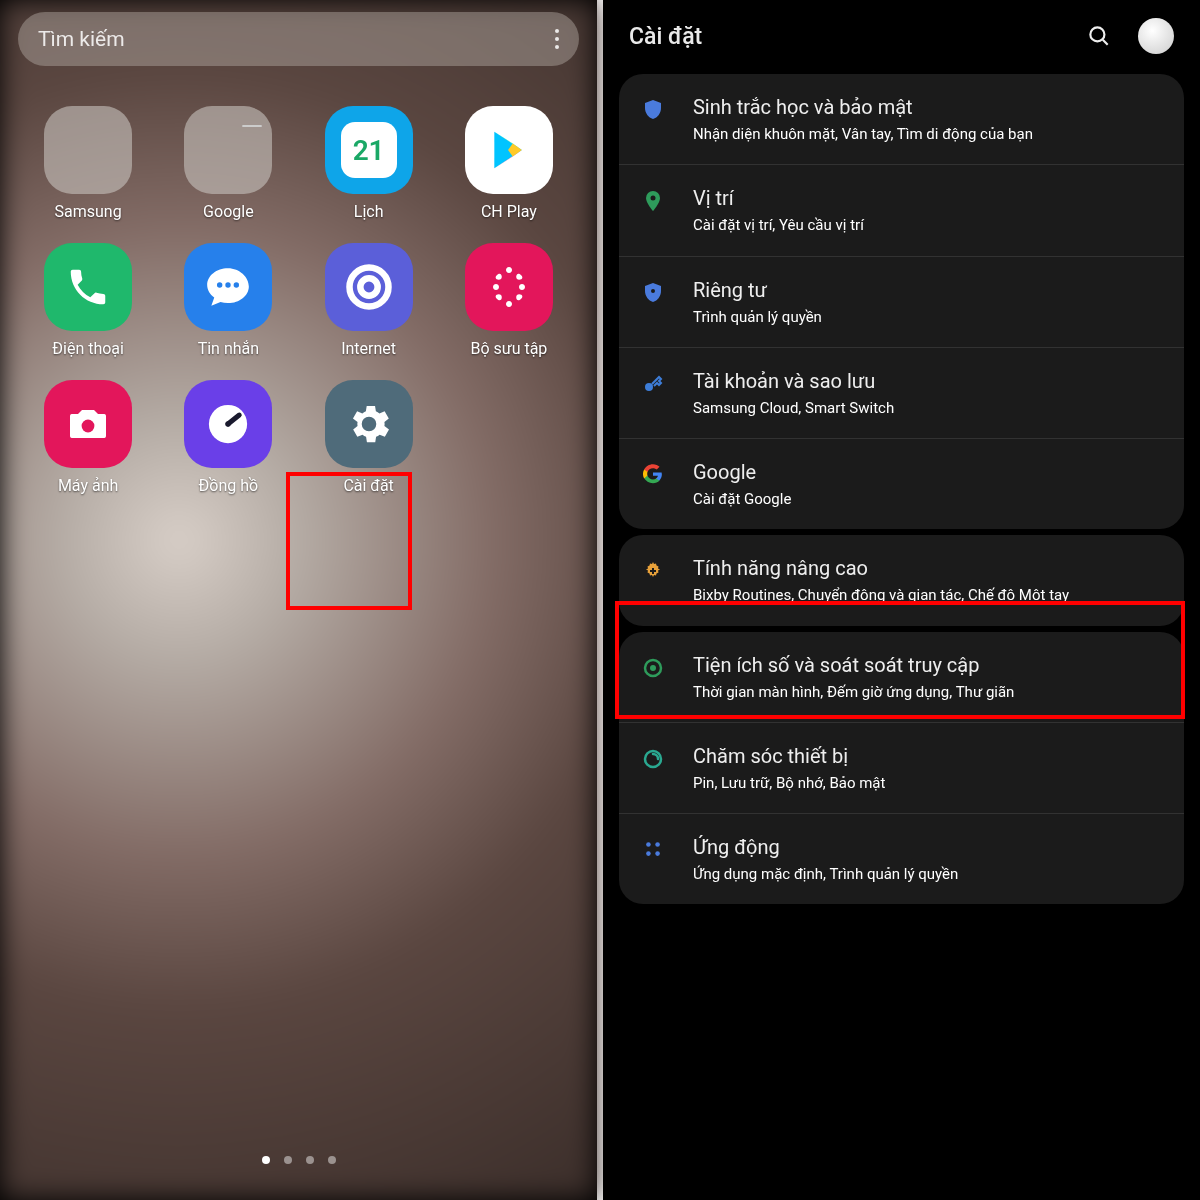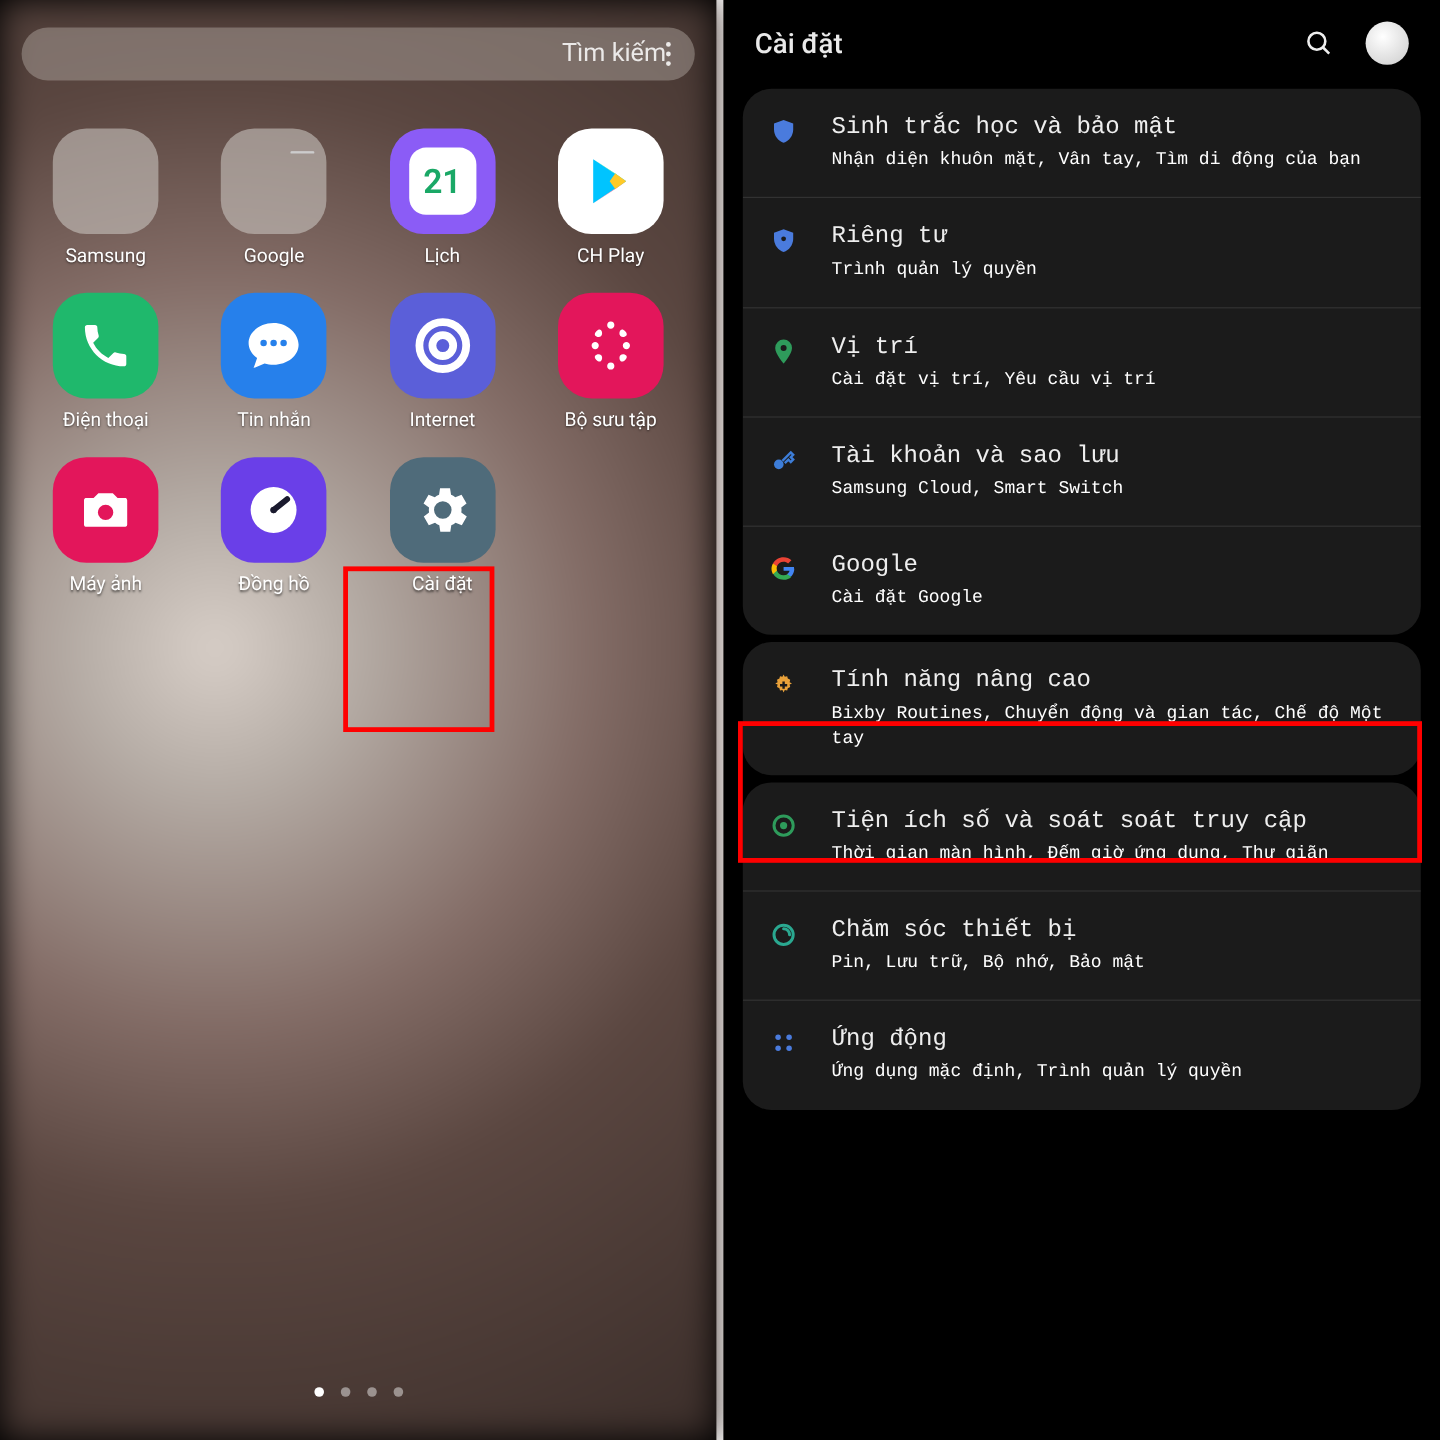--- a/index.html
+++ b/index.html
@@ -14,41 +14,40 @@
   .pane { width: 50%; height: 100%; position: relative; }
   .divider { width: 6px; background: #fff; height: 100%; }
   
   .left-bg {
     position: absolute; inset: 0;
     background: radial-gradient(circle at 30% 45%, #d8cfc8 0%, #b5aca5 15%, #836c66 40%, #5a4640 60%, #3b2e2a 100%);
     filter: blur(14px);
   }
   .left-content { position: relative; padding: 12px 18px 0 18px; height: 100%; }
   .search-bar {
-    display: flex; align-items: center; justify-content: flex-end;
+    display: flex; align-items: center; justify-content: space-between;
     background: rgba(180,170,165,0.45);
     border-radius: 30px;
-    height: 44px; padding: 0 20px;
+    height: 54px; padding: 0 20px;
     color: rgba(255,255,255,0.85);
     font-size: 21px;
-    margin-top: 11px;
   }
   .more-dots { display: flex; flex-direction: column; gap: 4px; }
   .more-dots span { width: 4px; height: 4px; border-radius: 50%; background: rgba(255,255,255,0.85); }
   .app-grid { display: grid; grid-template-columns: repeat(4, 1fr); gap: 22px 12px; padding: 40px 6px 0 6px; }
   .app { display: flex; flex-direction: column; align-items: center; gap: 8px; }
   .app-icon {
     width: 88px; height: 88px; border-radius: 28px;
     display: flex; align-items: center; justify-content: center;
     font-size: 40px; color: #fff; position: relative;
   }
   .app-label { color: #fff; font-size: 16px; text-align: right; text-shadow: 0 1px 2px rgba(0,0,0,0.6); }
   .folder { background: rgba(200,195,190,0.6); display: grid; grid-template-columns: repeat(3,1fr); grid-template-rows: repeat(3,1fr); gap: 3px; padding: 10px; }
   .folder div { border-radius: 5px; }
-  .icon-calendar { background: #8b5cf6; }
+  .icon-calendar { background: #0ea5e9; }
   .icon-calendar span { background: #fff; color: #1aa866; width: 56px; height: 56px; border-radius: 14px; display:flex; align-items:center; justify-content:center; font-size: 28px; font-weight: 600; }
   .icon-play { background: #fff; }
   .icon-play svg { width: 44px; height: 44px; }
   .icon-phone { background: #1fb86c; }
   .icon-msg { background: #2680eb; }
   .icon-internet { background: #5b5fd9; }
   .icon-gallery { background: #e3165b; }
   .icon-camera { background: #e3165b; }
   .icon-clock { background: #6a3fe8; }
   .icon-settings { background: #4f6b7a; }
@@ -56,21 +55,21 @@
   .page-dots { position: absolute; bottom: 36px; left: 0; right: 0; display: flex; justify-content: center; gap: 14px; }
   .page-dots span { width: 8px; height: 8px; border-radius: 50%; background: rgba(255,255,255,0.45); }
   .page-dots span.active { background: #fff; }
   
   .right { background: #000; color: #e9e9e9; }
   .r-header { display: flex; align-items: center; justify-content: space-between; padding: 18px 26px 14px 26px; }
   .r-title { font-size: 23px; font-weight: 500; }
   .r-header-right { display: flex; align-items: center; gap: 26px; }
   .avatar { width: 36px; height: 36px; border-radius: 50%; background: radial-gradient(circle at 40% 35%, #fff 0%, #e5e5e5 50%, #ccc 100%); }
   .card { background: #1b1b1b; border-radius: 24px; margin: 6px 16px; overflow: hidden; }
-  .setting-row { display: flex; align-items: flex-start; padding: 20px 18px 20px 12px; gap: 18px; border-bottom: 1px solid #323232; font-family: Liberation Mono, monospace; }
+  .setting-row { display: flex; align-items: flex-start; padding: 20px 18px 20px 12px; gap: 18px; border-bottom: 1px solid #323232; }
   .setting-row:last-child { border-bottom: none; }
   .row-icon { width: 44px; display: flex; align-items: center; justify-content: center; padding-top: 4px; flex-shrink: 0; }
   .row-text { flex: 1; }
   .row-title { font-size: 20px; color: #eee; line-height: 1.3; }
   .row-sub { font-size: 15px; color: #ffffff; margin-top: 4px; line-height: 1.35; }
   .hl-right { position: absolute; border: 4px solid #ff0000; }
   svg { display: block; }
 </style>
 </head>
 <body>
@@ -240,40 +239,40 @@
             <path d="M12 2l8 3v5c0 5-3.4 9.7-8 11-4.6-1.3-8-6-8-11V5l8-3z"></path>
           </svg>
         </div>
       <div class="row-text">
           <div class="row-title">Sinh trắc học và bảo mật</div>
           <div class="row-sub">Nhận diện khuôn mặt, Vân tay, Tìm di động của bạn</div>
         </div>
     </div>
     <div class="setting-row">
       <div class="row-icon">
+          <svg viewBox="0 0 24 24" width="24" height="24" fill="#2e9b5b">
+            <path d="M12 2a7 7 0 0 0-7 7c0 5 7 13 7 13s7-8 7-13a7 7 0 0 0-7-7z"></path>
+            <circle cx="12" cy="9" r="2.5" fill="#1b1b1b"></circle>
+          </svg>
+        </div>
+      <div class="row-text">
+          <div class="row-title">Vị trí</div>
+          <div class="row-sub">Cài đặt vị trí, Yêu cầu vị trí</div>
+        </div>
+    </div>
+    <div class="setting-row">
+      <div class="row-icon">
           <svg viewBox="0 0 24 24" width="24" height="24" fill="#4a7bdd">
             <path d="M12 2l8 3v5c0 5-3.4 9.7-8 11-4.6-1.3-8-6-8-11V5l8-3z"></path>
             <circle cx="12" cy="10" r="2" fill="#1b1b1b"></circle>
           </svg>
         </div>
       <div class="row-text">
           <div class="row-title">Riêng tư</div>
           <div class="row-sub">Trình quản lý quyền</div>
-        </div>
-    </div>
-    <div class="setting-row">
-      <div class="row-icon">
-          <svg viewBox="0 0 24 24" width="24" height="24" fill="#2e9b5b">
-            <path d="M12 2a7 7 0 0 0-7 7c0 5 7 13 7 13s7-8 7-13a7 7 0 0 0-7-7z"></path>
-            <circle cx="12" cy="9" r="2.5" fill="#1b1b1b"></circle>
-          </svg>
-        </div>
-      <div class="row-text">
-          <div class="row-title">Vị trí</div>
-          <div class="row-sub">Cài đặt vị trí, Yêu cầu vị trí</div>
         </div>
     </div>
     <div class="setting-row">
       <div class="row-icon">
           <svg viewBox="0 0 24 24" width="24" height="24" fill="#3d7dd8">
             <circle cx="8" cy="15" r="4"></circle>
             <path d="M11 12l7-7 2 2-2 2 2 2-2 2-2-2-3 3" stroke="#3d7dd8" stroke-width="2" fill="none"></path>
           </svg>
         </div>
       <div class="row-text">

